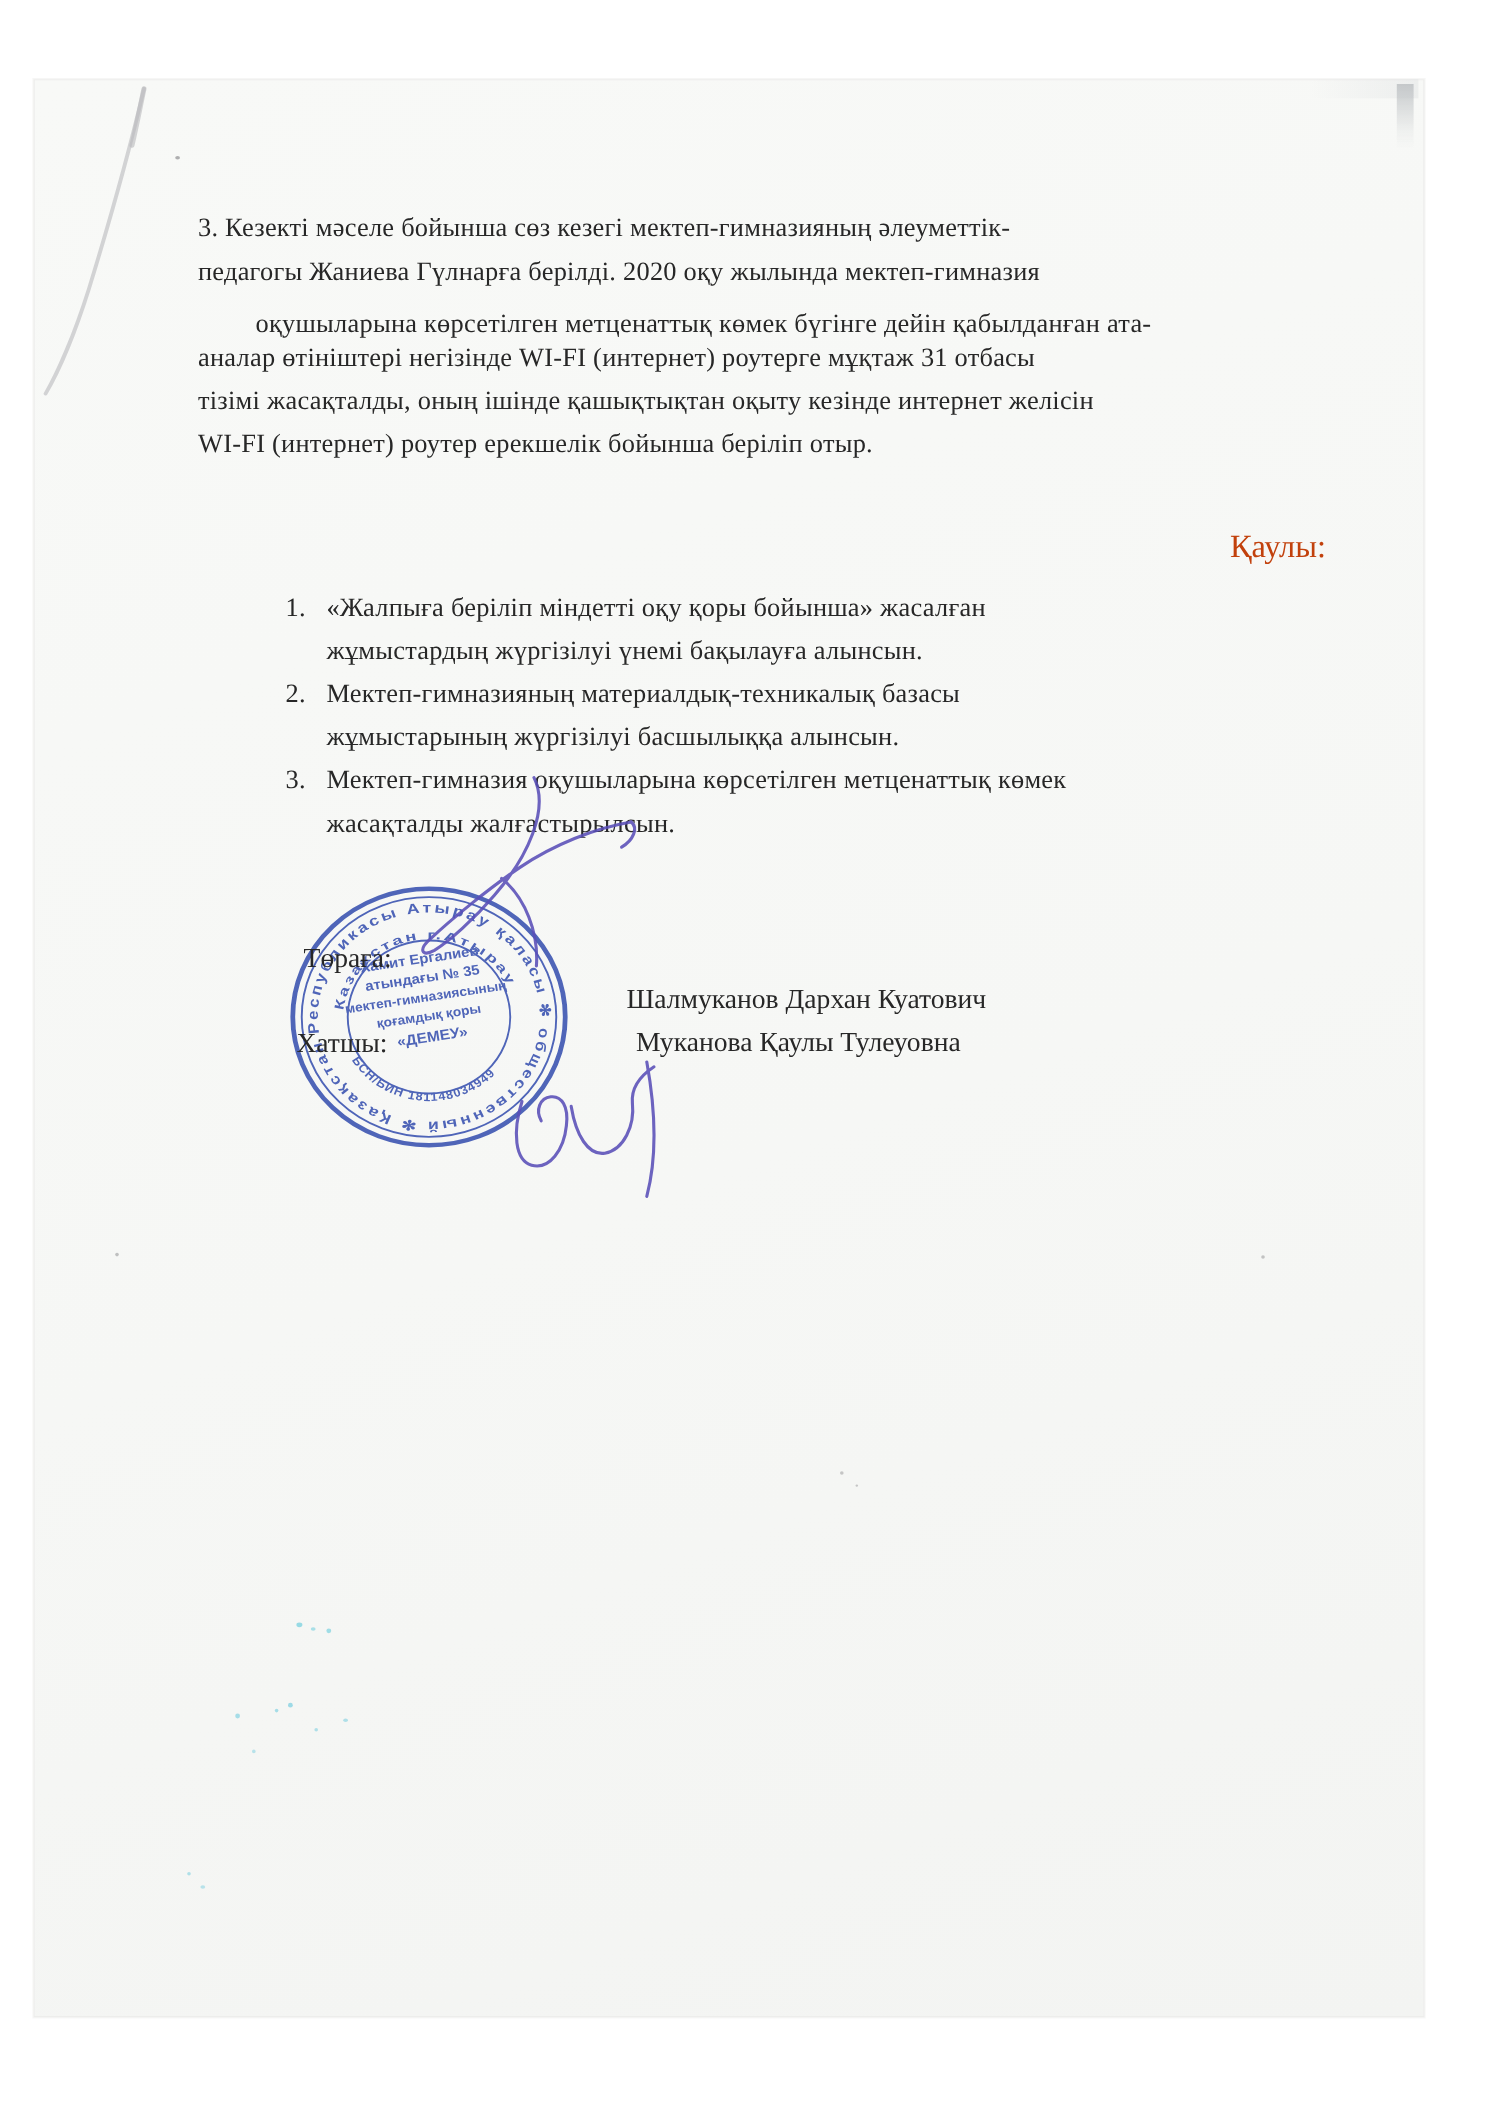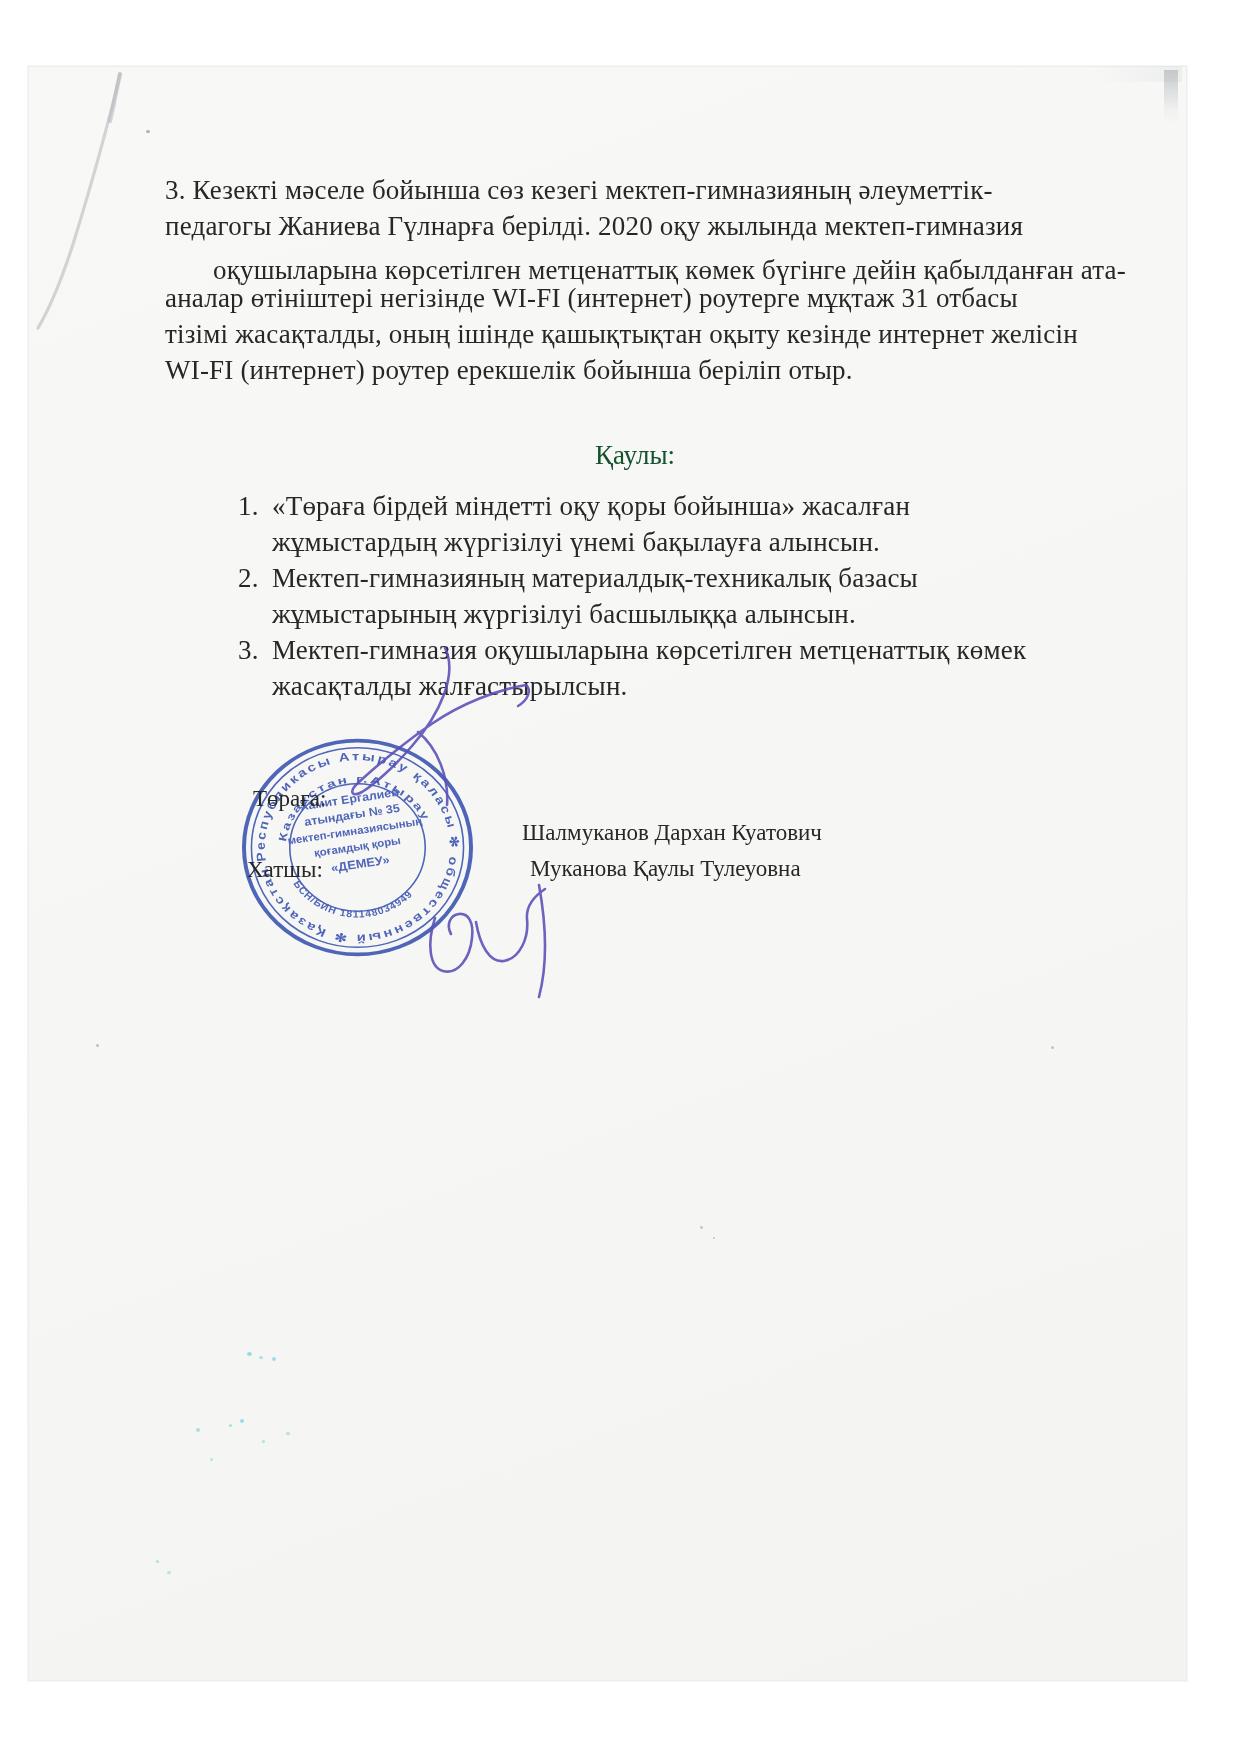--- a/index.html
+++ b/index.html
@@ -11,26 +11,26 @@
     font-family:"Liberation Serif", serif;
   }
   .sheet{
     position:absolute;left:28px;top:66px;width:1157px;height:1613px;
     background:linear-gradient(160deg,#f8f9f7 0%,#f6f7f5 55%,#f3f4f2 100%);
     border:1px solid #ededeb;
     box-shadow:0 0 0 1px rgba(240,240,238,.6);
   }
   .tline{
     position:absolute;white-space:nowrap;
-    font-size:27px;line-height:36px;color:#272727;
+    font-size:22px;line-height:36px;color:#272727;
     letter-spacing:.2px;
   }
   .heading{
     position:absolute;left:165px;top:440px;width:940px;
-    text-align:center;font-size:27px;color:#14532d;
+    text-align:right;font-size:27px;color:#c2410c;
   }
   .li-num{display:inline-block;width:34px;}
   .sig-label,.sig-name{
     position:absolute;white-space:nowrap;
     font-size:23px;color:#272727;
   }
   .speck{position:absolute;border-radius:50%;}
   .crease-svg,.stamp-svg,.sign-svg{position:absolute;pointer-events:none;}
   .edge-streak{
     position:absolute;left:1164px;top:70px;width:14px;height:54px;
@@ -64,21 +64,21 @@
   <div class="tline" style="left:165px;top:252px;margin-left:48px;">оқушыларына көрсетілген метценаттық көмек бүгінге дейін қабылданған ата-</div>
   <div class="tline" style="left:165px;top:280px;">аналар өтініштері негізінде WI-FI (интернет) роутерге мұқтаж 31 отбасы</div>
   <div class="tline" style="left:165px;top:316px;">тізімі жасақталды, оның ішінде қашықтықтан оқыту кезінде интернет желісін</div>
   <div class="tline" style="left:165px;top:352px;">WI-FI (интернет) роутер ерекшелік бойынша беріліп отыр.</div>
 </div>
 
 <div class="heading">Қаулы:</div>
 
 <div>
   <div class="tline" style="left:238px;top:488px;">
-    <span class="li-num">1.</span><span>«Төраға бірдей міндетті оқу қоры бойынша» жасалған</span>
+    <span class="li-num">1.</span><span>«Жалпыға беріліп міндетті оқу қоры бойынша» жасалған</span>
   </div>
   <div class="tline" style="left:272px;top:524px;">жұмыстардың жүргізілуі үнемі бақылауға алынсын.</div>
 
   <div class="tline" style="left:238px;top:560px;">
     <span class="li-num">2.</span><span>Мектеп-гимназияның материалдық-техникалық базасы</span>
   </div>
   <div class="tline" style="left:272px;top:596px;">жұмыстарының жүргізілуі басшылыққа алынсын.</div>
 
   <div class="tline" style="left:238px;top:632px;">
     <span class="li-num">3.</span><span>Мектеп-гимназия оқушыларына көрсетілген метценаттық көмек</span>

